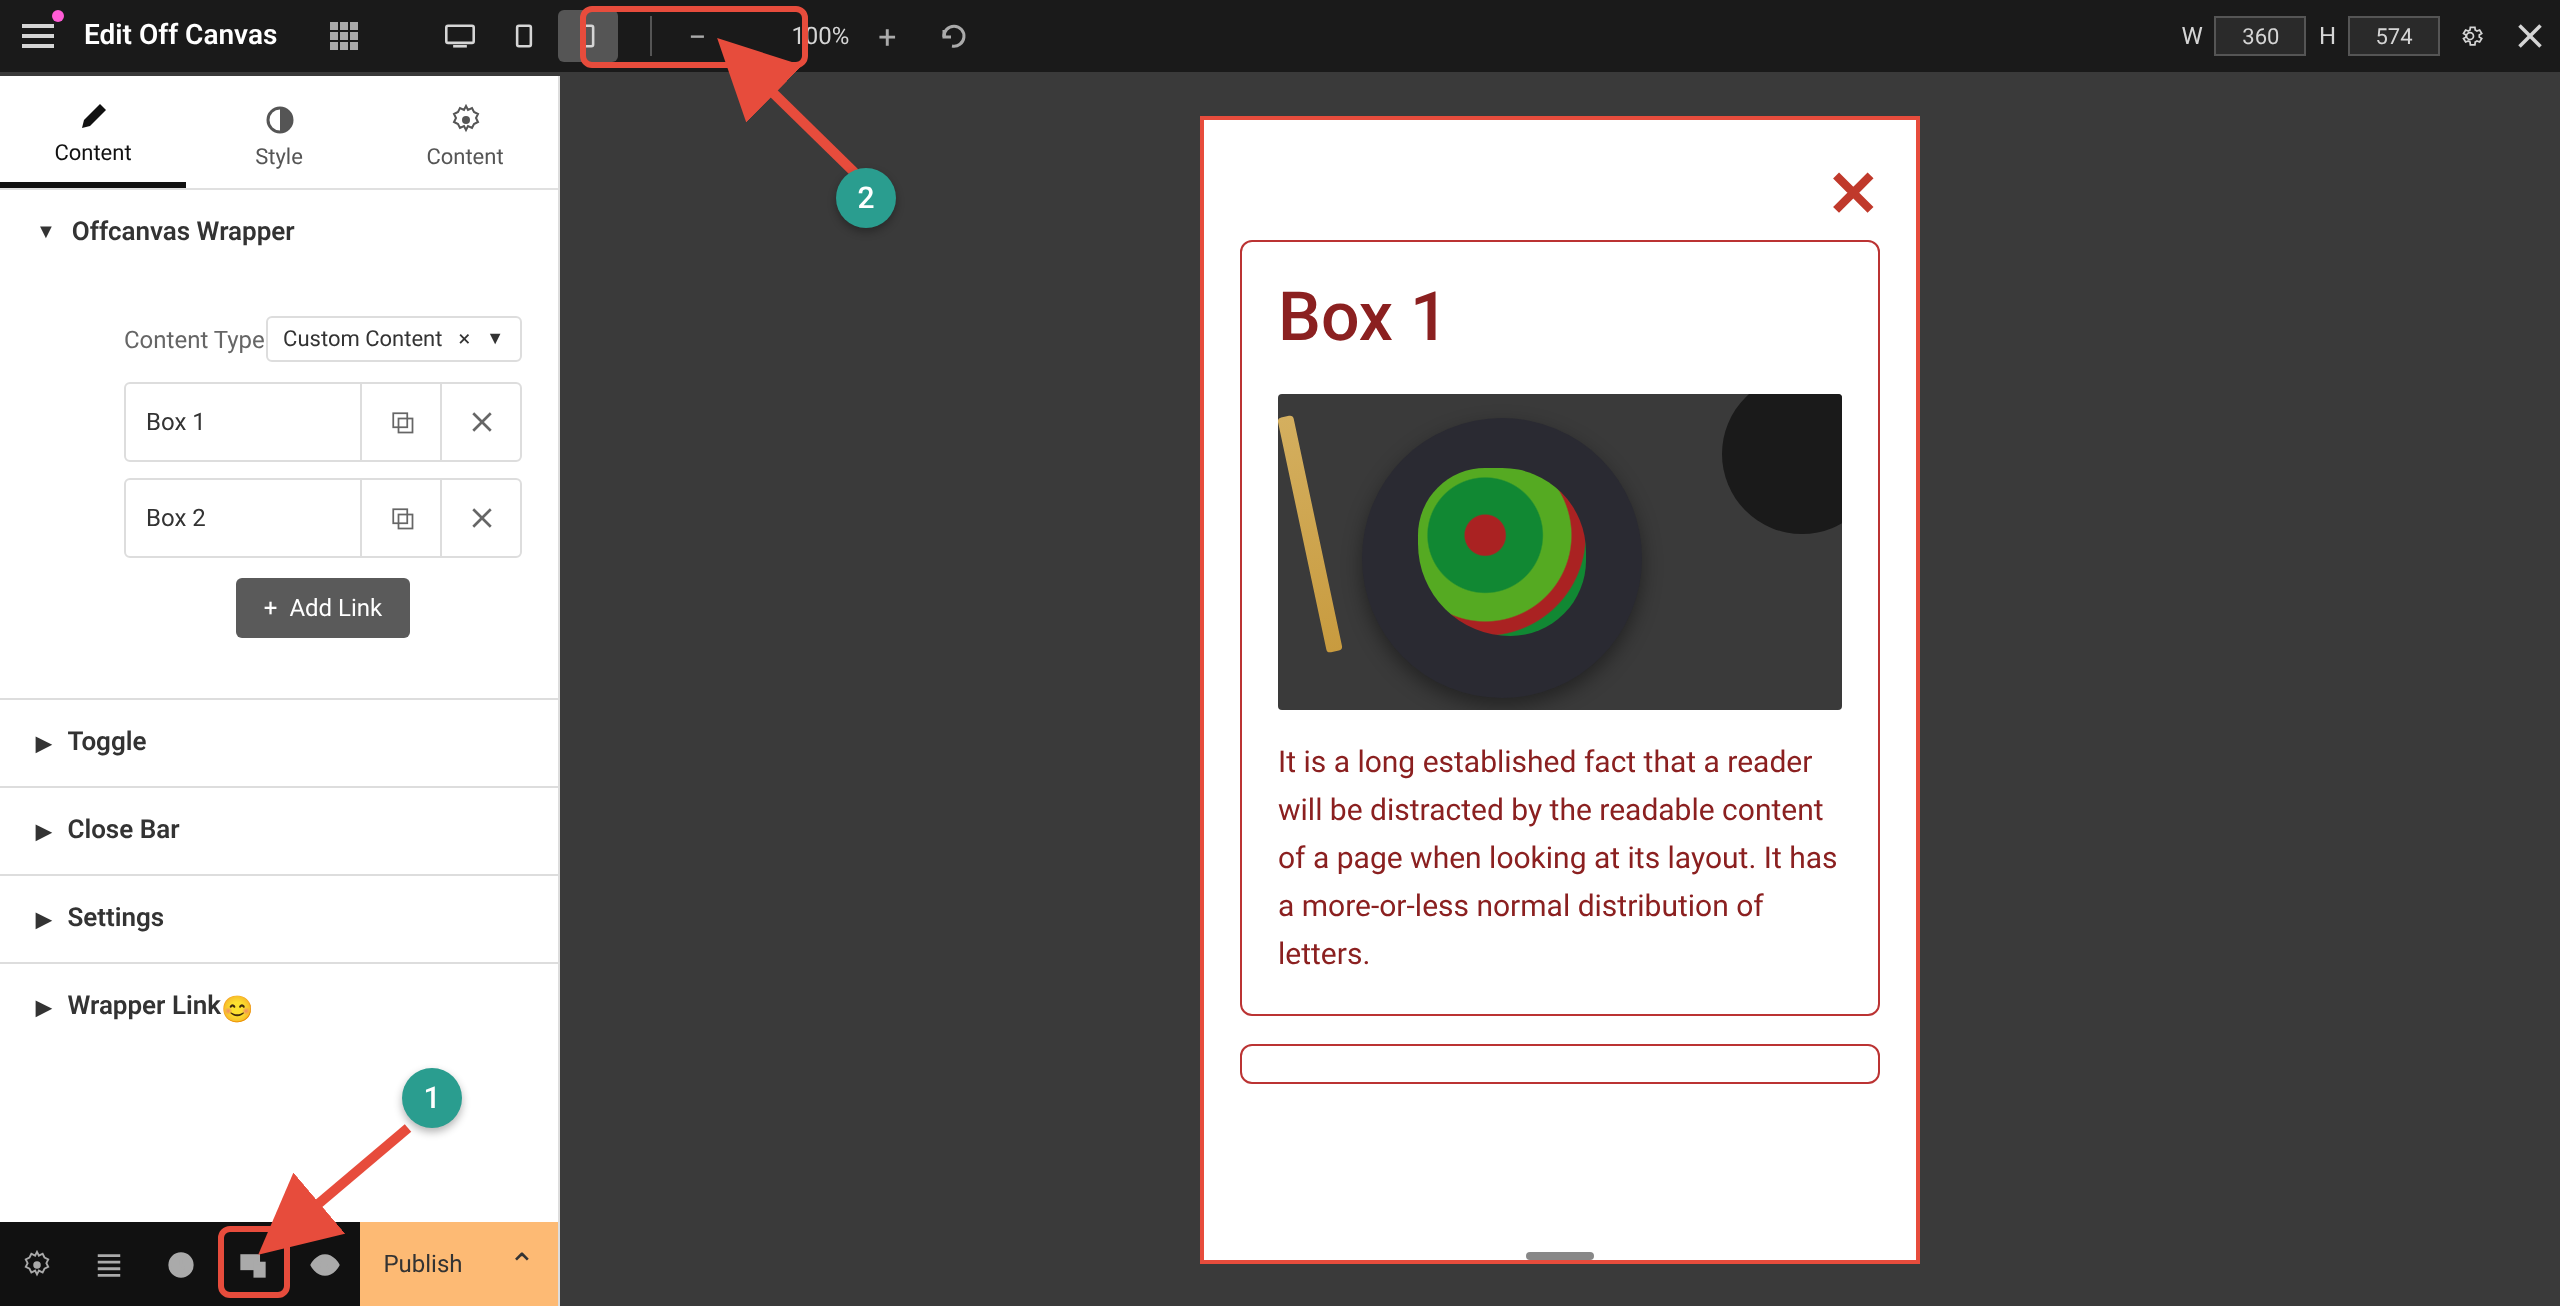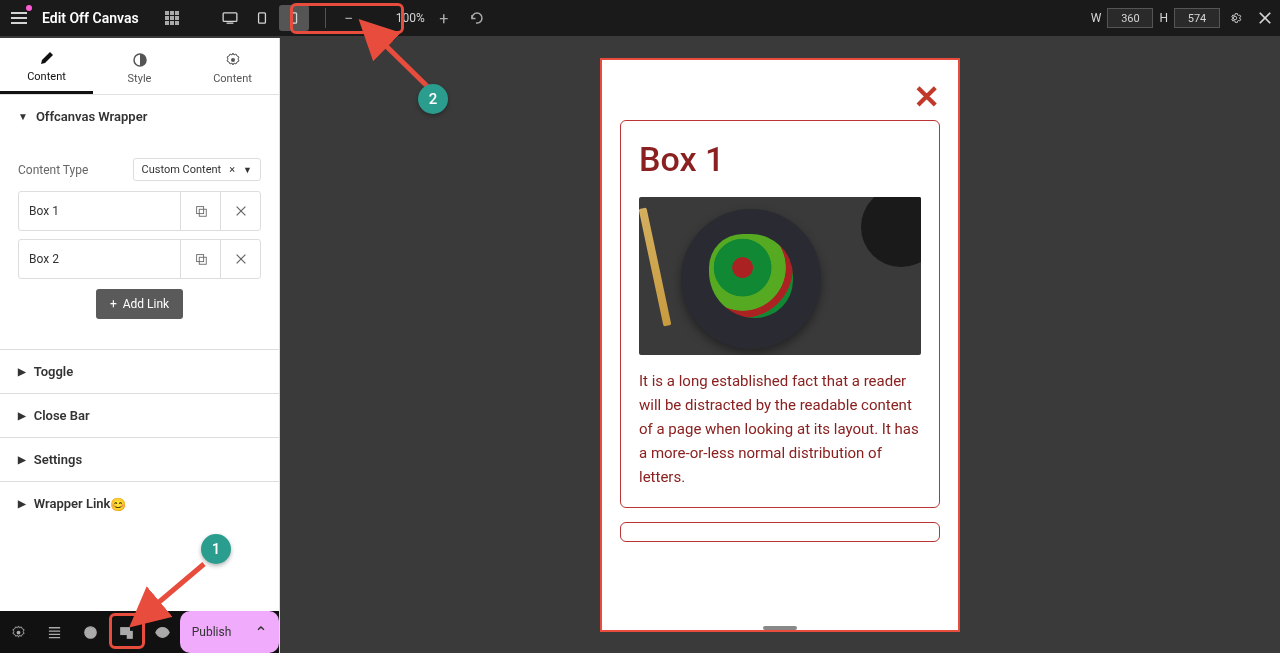--- a/index.html
+++ b/index.html
@@ -31,33 +31,33 @@
 
 .left-panel { position: absolute; left: 0; top: 38px; bottom: 0; width: 280px; background: #fff; display: flex; flex-direction: column; border-right: 1px solid #ddd; }
 .tabs { display: flex; border-bottom: 1px solid #e0e0e0; }
 .tab { flex: 1; display: flex; flex-direction: column; align-items: center; justify-content: center; padding: 12px 0 8px; cursor: pointer; font-size: 11px; color: #555; }
 .tab.active { border-bottom: 3px solid #111; color: #111; }
 .tab svg { width: 16px; height: 16px; margin-bottom: 4px; fill: #555; }
 .tab.active svg { fill: #111; }
 .panel-body { flex: 1; overflow-y: auto; padding: 0; }
 .section-head { display: flex; align-items: center; padding: 14px 18px; cursor: pointer; font-size: 13px; font-weight: 600; color: #333; }
 .section-head .caret { margin-right: 8px; font-size: 10px; }
-.section-content { padding: 10px 18px 20px; }
+.section-content { padding: 10px 18px 20px; margin-left: 44px; }
 .ctrl-row { display: flex; align-items: center; justify-content: space-between; padding: 10px 0; font-size: 12px; color: #666; }
 .select-box { border: 1px solid #ddd; background: #fff; padding: 4px 8px; border-radius: 3px; font-size: 11px; display: flex; align-items: center; gap: 8px; cursor: pointer; color: #333; }
 .item-row { display: flex; align-items:center; border: 1px solid #ddd; border-radius: 3px; margin-bottom: 8px; height: 40px; }
 .item-row .label { flex: 1; padding: 0 10px; font-size: 12px; color: #333; }
 .item-row .icon-btn { width: 40px; height: 38px; display:flex; align-items:center; justify-content:center; border-left: 1px solid #ddd; cursor:pointer; }
 .item-row .icon-btn svg { width: 14px; height: 14px; fill: #666; }
 .add-btn { display:flex; align-items:center; justify-content:center; gap:6px; background:#5a5a5a; color:#fff; padding: 8px 14px; border-radius: 3px; margin: 10px auto; font-size: 12px; cursor:pointer; width: fit-content; }
 .section-collapsed { border-top: 1px solid #ddd; }
 .panel-footer { height: 42px; background: #111; display: flex; align-items: center; }
 .foot-btn { width: 36px; height: 42px; display:flex; align-items:center; justify-content:center; cursor:pointer; }
 .foot-btn svg { width: 15px; height: 15px; fill: #aaa; }
-.publish-area { flex: 1; background: #f0abfc; display:flex; align-items:center; height: 100%; border-radius: 10px; }
+.publish-area { flex: 1; background: #fdba74; display:flex; align-items:center; height: 100%; }
 .publish-btn { flex:1; text-align:center; font-size: 12px; color: #333; cursor:pointer; }
 .publish-caret { width: 36px; text-align:center; cursor:pointer; color: #333; }
 .collapse-handle { position:absolute; left:280px; top: 310px; width: 14px; height: 32px; background: #fff; border: 1px solid #ddd; border-left: none; border-radius: 0 3px 3px 0; display:flex; align-items:center; justify-content:center; cursor:pointer; font-size:10px; color:#666; }
 
 
 .canvas { position: absolute; left: 280px; top: 38px; right:0; bottom:0; background: #3a3a3a; display:flex; justify-content:center; padding-top: 20px; }
 .phone-frame { width: 360px; height: 574px; background: linear-gradient(135deg,#f8e9c8,#fde6bf); position: relative; overflow: hidden; }
 .modal { position:absolute; inset: 0; background:#fff; border: 2px solid #e74c3c; display:flex; flex-direction:column; padding: 18px 18px 0 18px; }
 .close-x { align-self:flex-end; color:#c0392b; font-size: 32px; font-weight:900; cursor:pointer; margin-bottom: 4px; }
 .box { border: 1px solid #b33; border-radius: 6px; padding: 18px; margin-bottom: 14px; }

